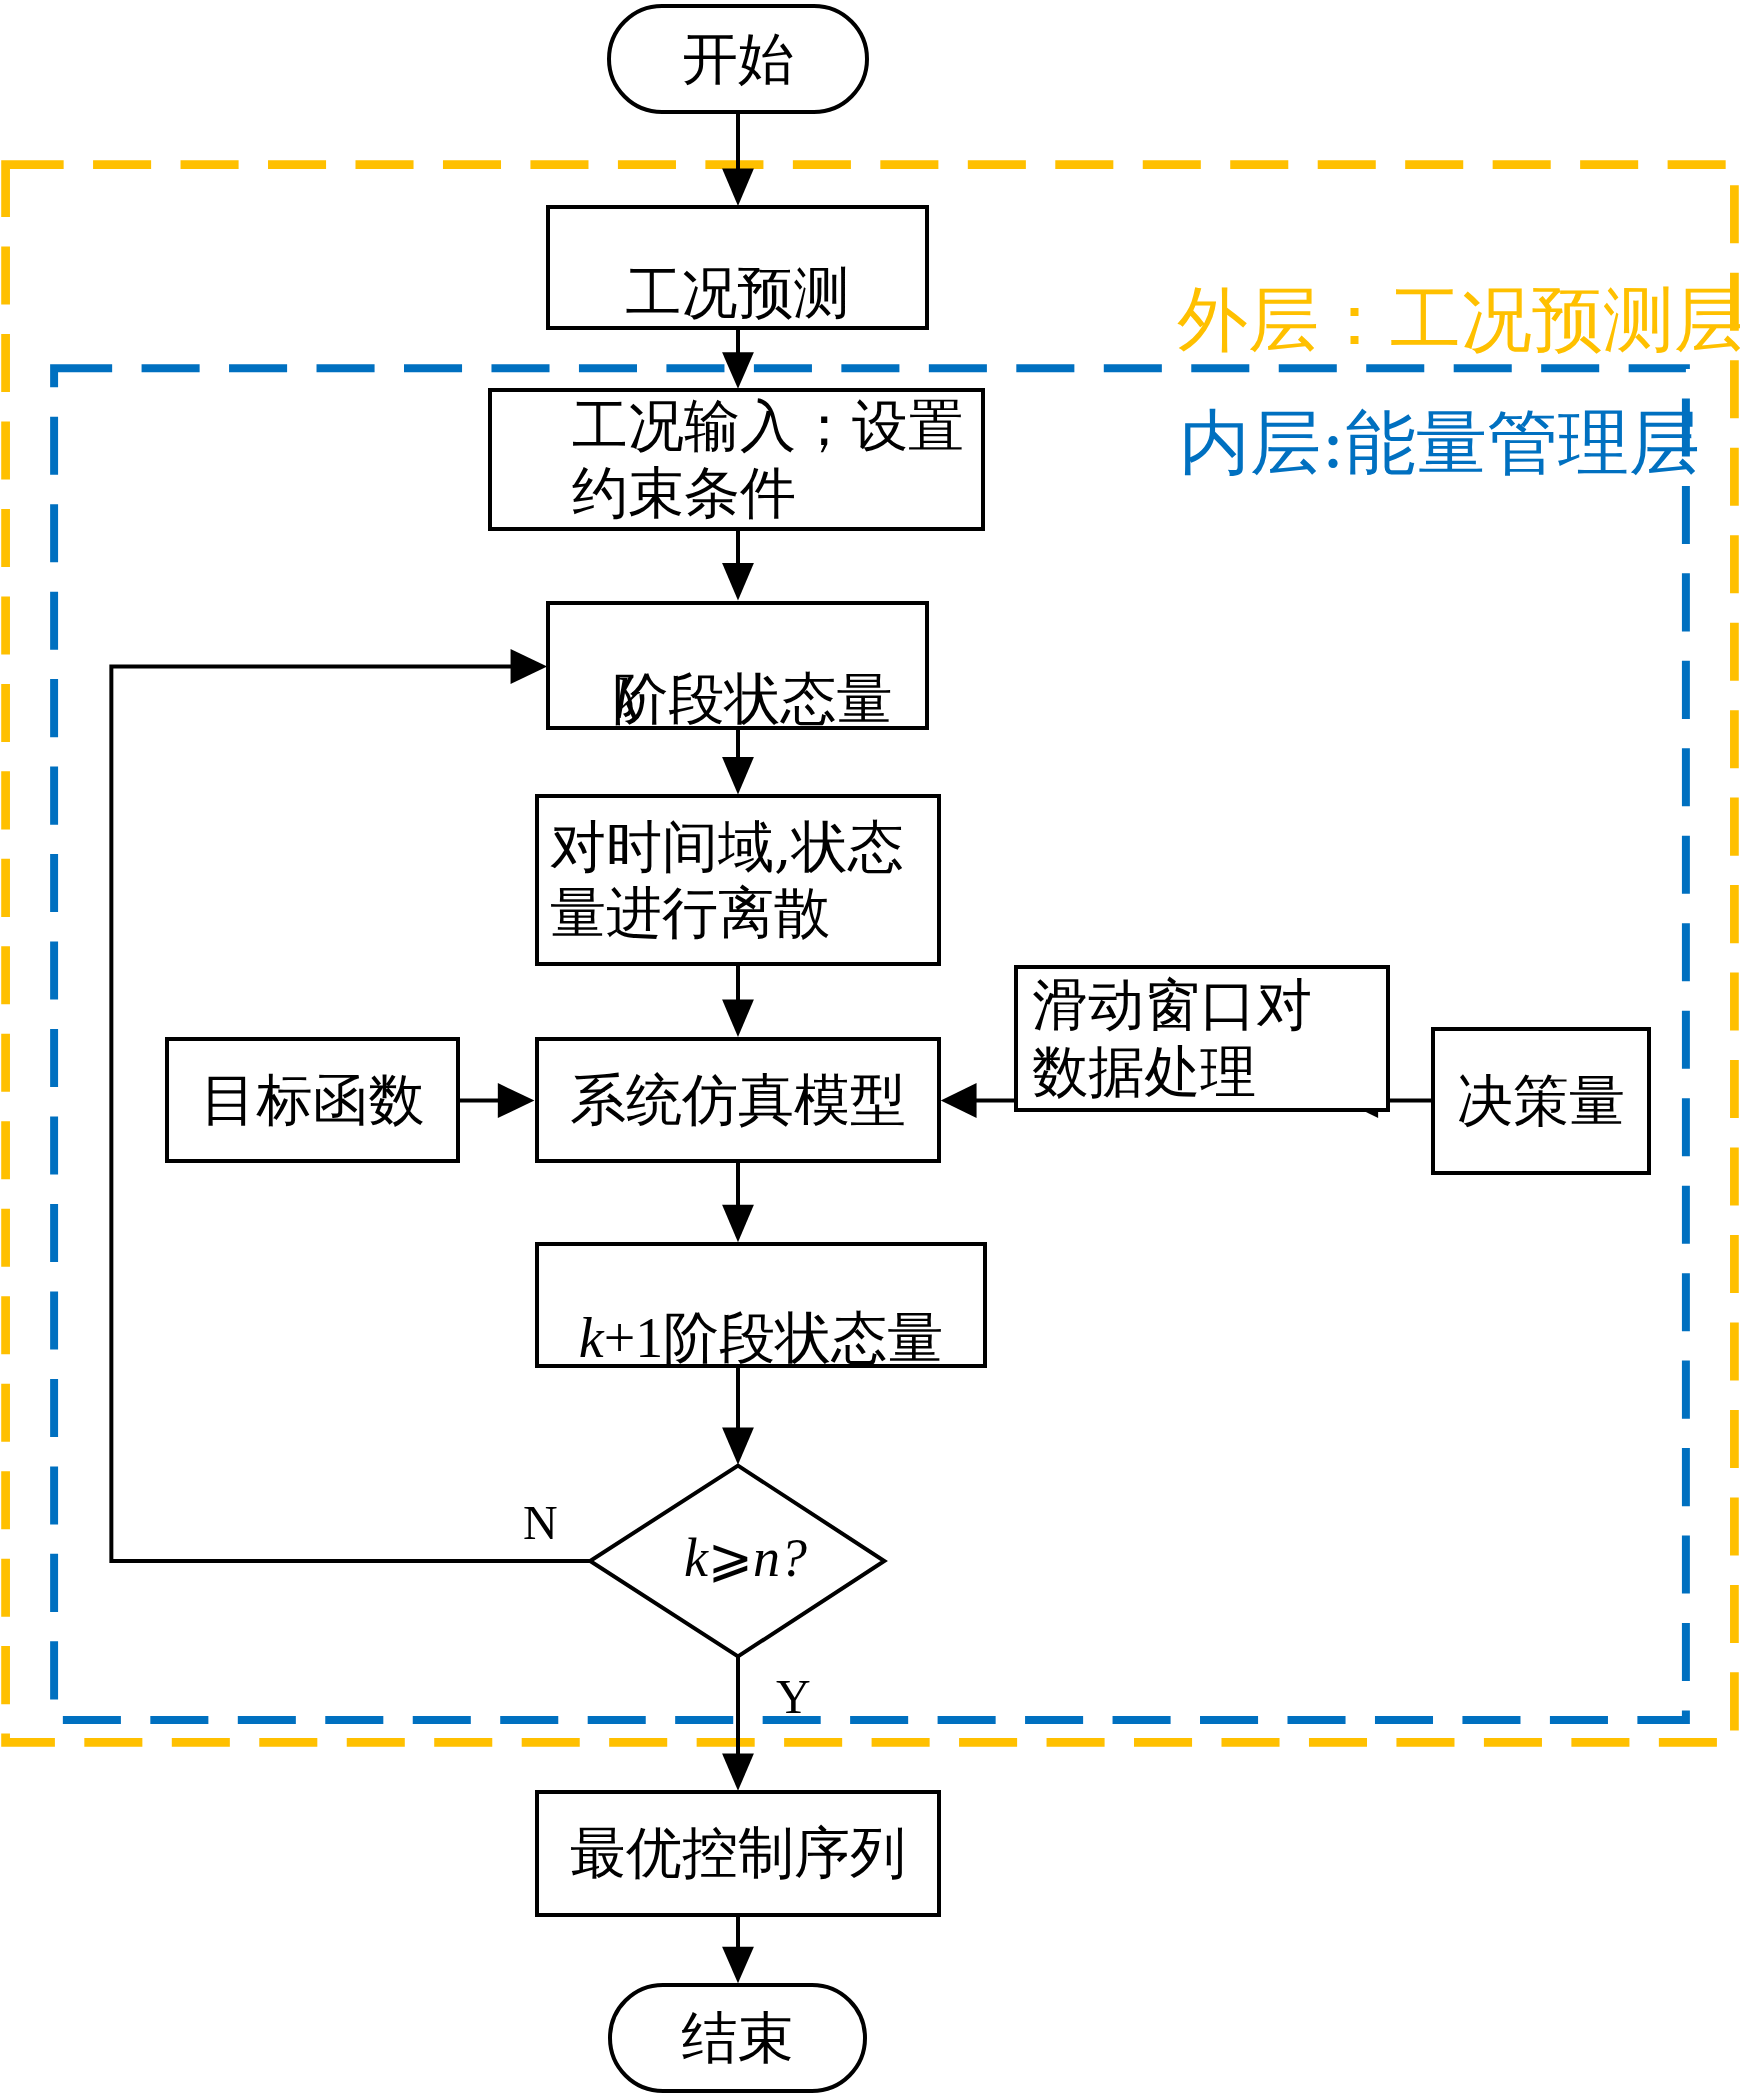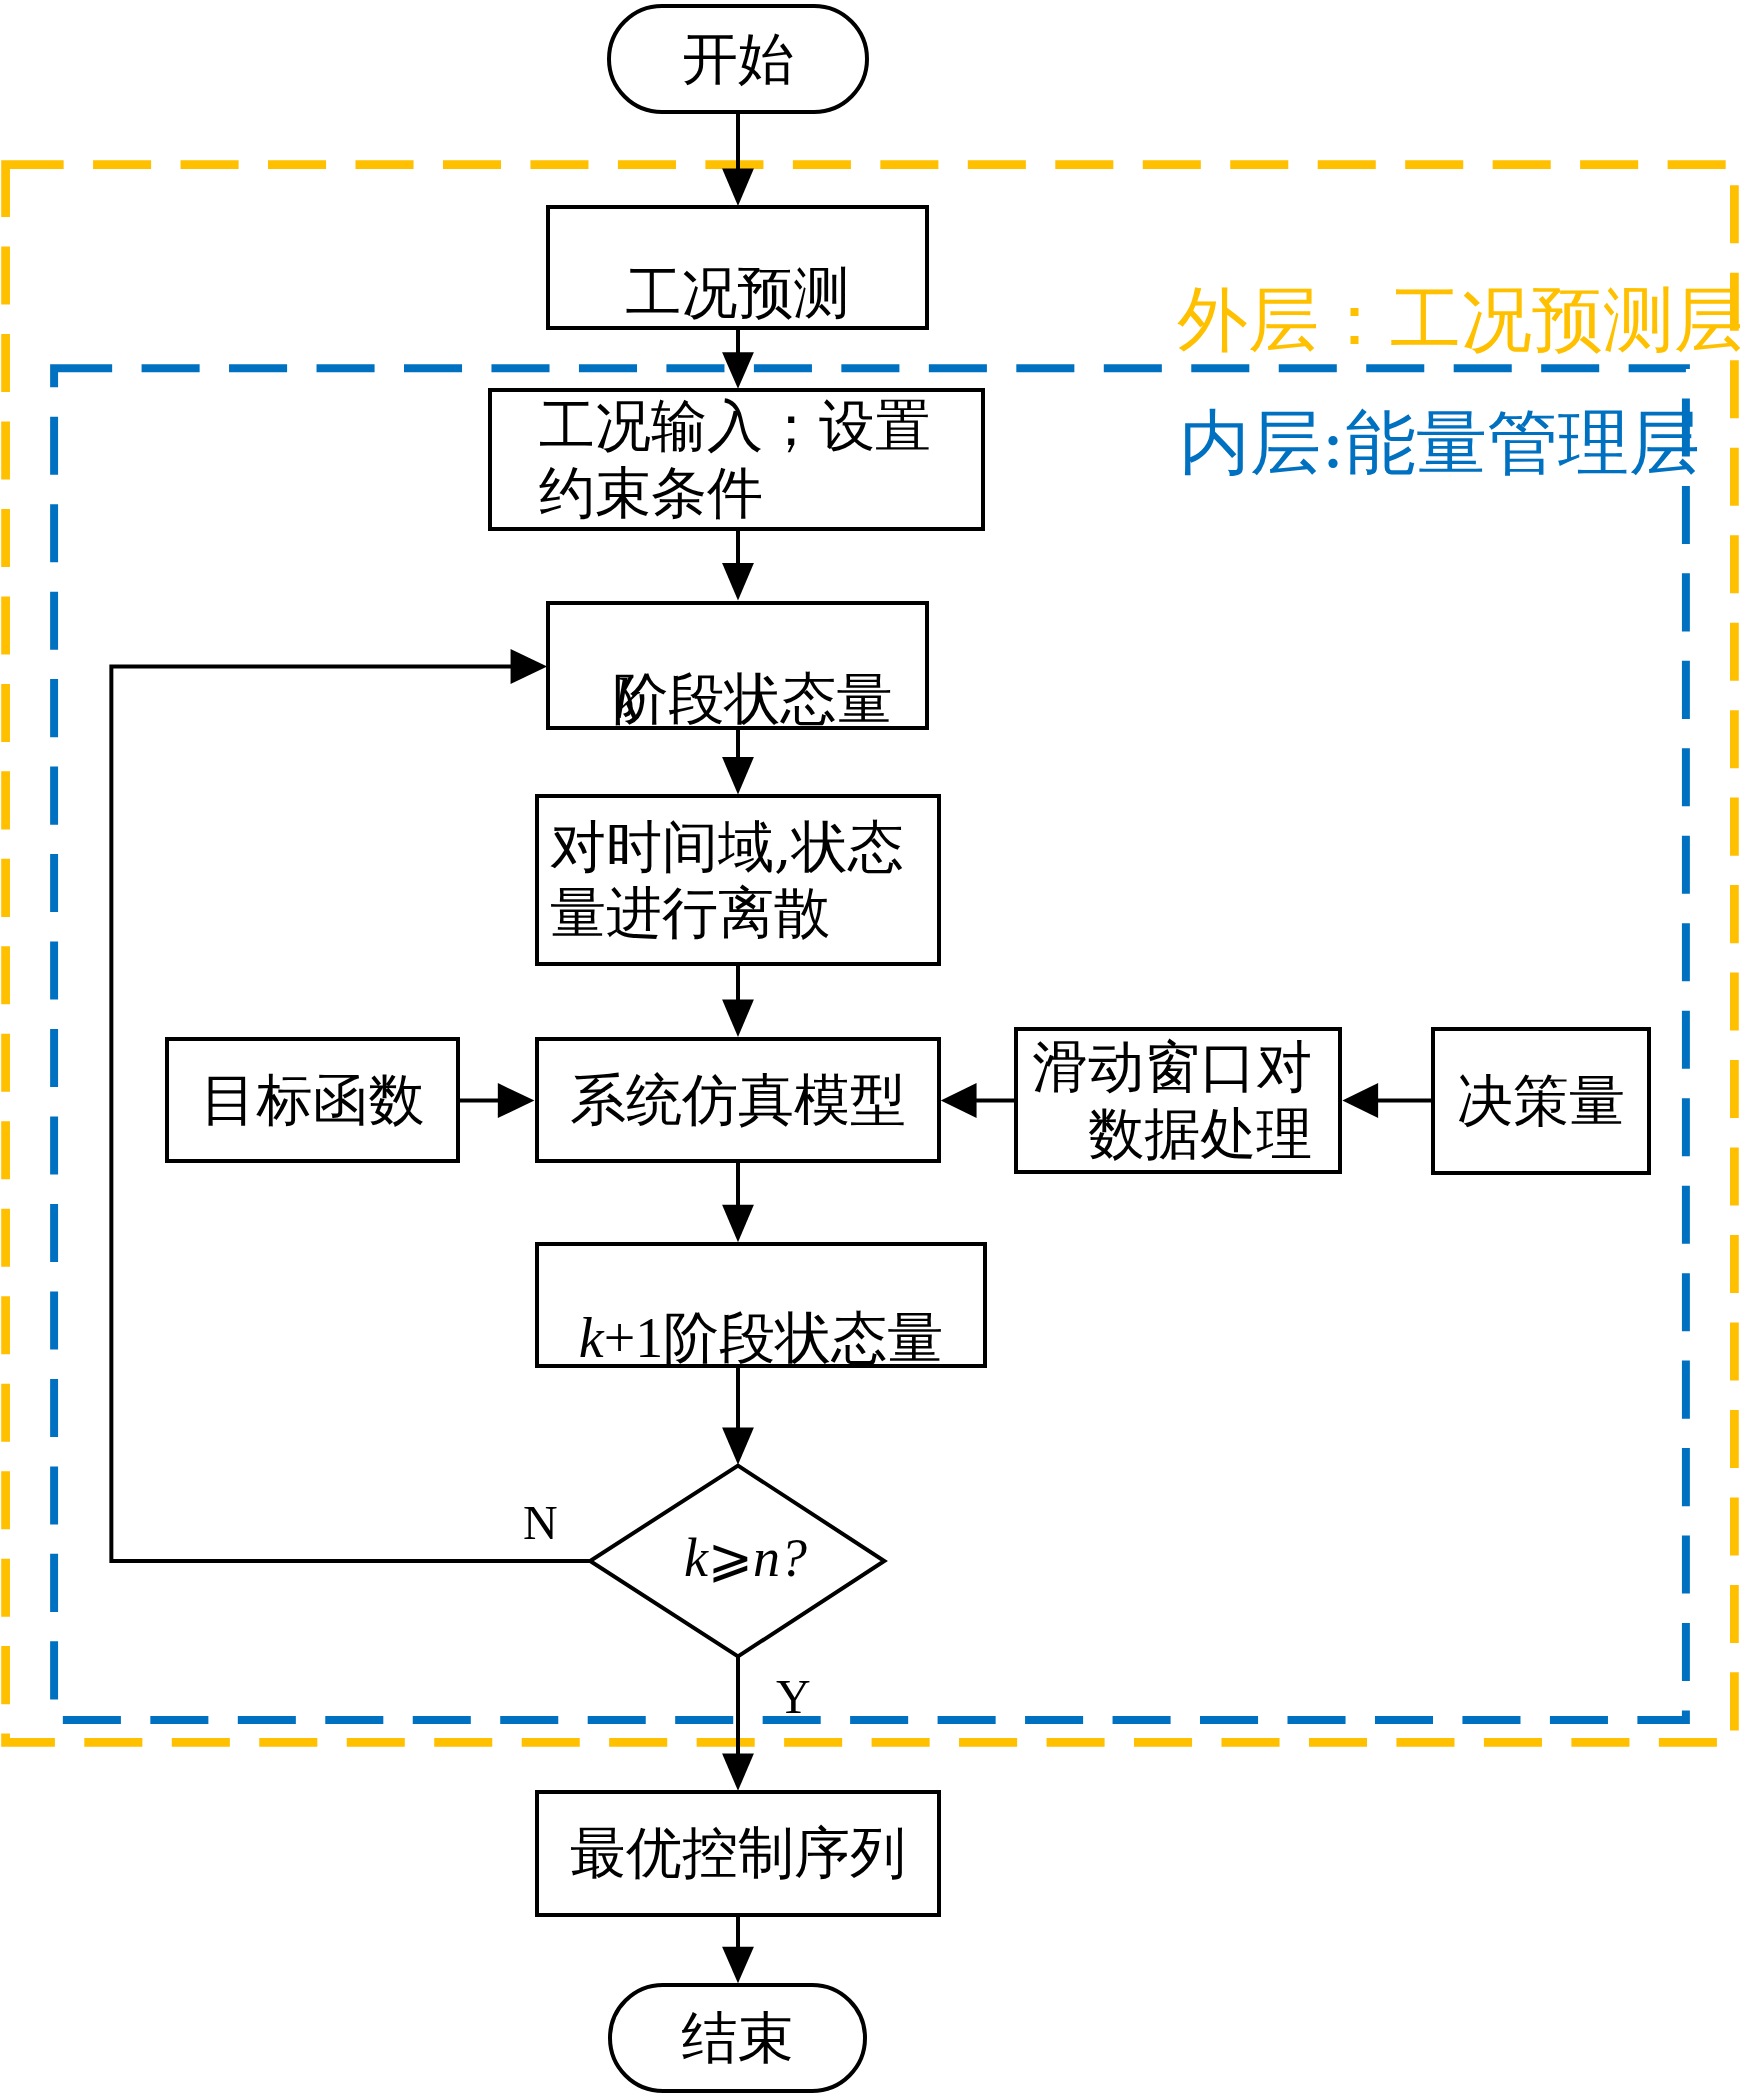--- a/index.html
+++ b/index.html
@@ -85,21 +85,21 @@
 <div class="layer-label" id="inner-label" style="left: 1179px; top: 396px; color: rgb(0, 112, 192);">内层:能量管理层</div>
 
 <div class="node center terminal" style="left:607px; top:4px; width:262px; height:110px;">
   <span class="txt">开始</span>
 </div>
 
 <div class="node center" style="left:546px; top:205px; width:383px; height:125px;align-items:flex-end;">
   <span class="txt">工况预测</span>
 </div>
 
-<div class="node left" style="left:488px; top:388px; width:497px; height:143px; padding-left:47px;">
+<div class="node left" style="left:488px; top:388px; width:497px; height:143px; padding-left:80px;">
   <span class="txt">工况输入；设置
 约束条件</span>
 </div>
 
 <div class="node center" style="left:546px; top:601px; width:383px; height:129px; padding-left:32px;">
   <span class="txt">
     <span class="italic" style="margin-right:-27px;">k</span><span>阶段状态量</span>
   </span>
 </div>
 
@@ -109,21 +109,21 @@
 </div>
 
 <div class="node center" style="left:165px; top:1037px; width:295px; height:126px;">
   <span class="txt">目标函数</span>
 </div>
 
 <div class="node center" style="left:535px; top:1037px; width:406px; height:126px;">
   <span class="txt">系统仿真模型</span>
 </div>
 
-<div class="node left" style="left:1014px; top:1027px; width:328px; height:147px; padding-left:14.3px;text-align:right;">
+<div class="node left" style="left:1014px; top:965px; width:376px; height:147px; padding-left:14.3px;">
   <span class="txt">滑动窗口对
 数据处理</span>
 </div>
 
 <div class="node center" style="left:1431px; top:1027px; width:220px; height:148px;">
   <span class="txt">决策量</span>
 </div>
 
 <div class="node center" style="left:535px; top:1242px; width:452px; height:126px;text-align:right;">
   <span class="txt">

